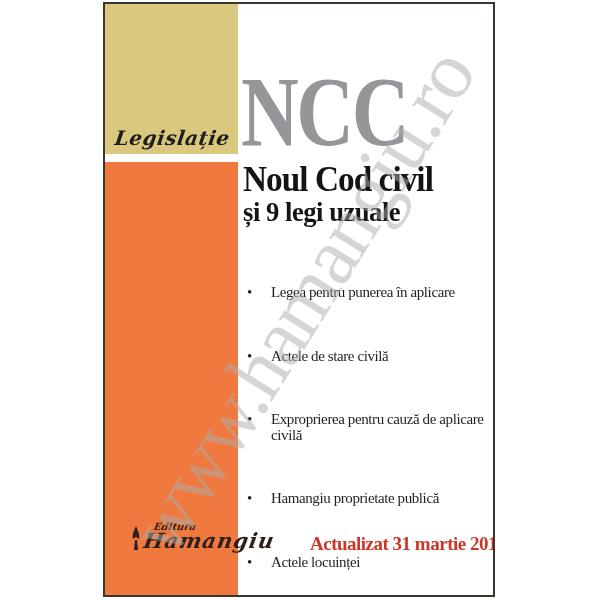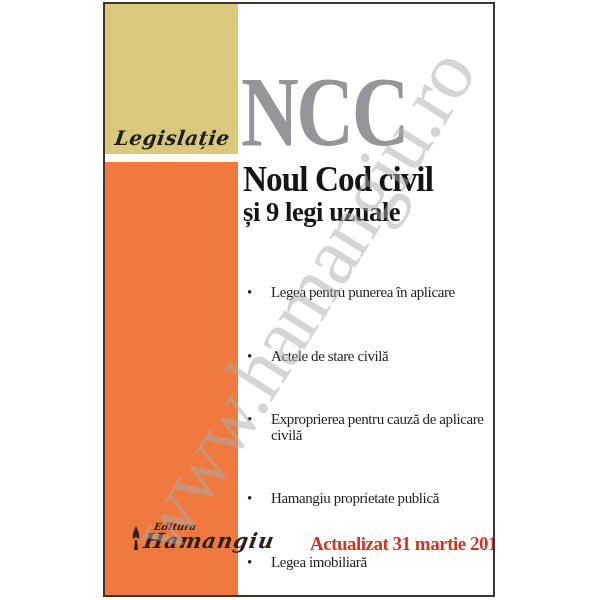--- a/index.html
+++ b/index.html
@@ -119,21 +119,21 @@
       <span>Actele de stare civilă</span>
     </li>
     <li>
       <span>Exproprierea pentru cauză de aplicare</span>
       <span>civilă</span>
     </li>
     <li>
       <span>Hamangiu proprietate publică</span>
     </li>
     <li>
-      <span>Legea imobiliară</span>
+      <span>Actele locuinței</span>
     </li>
     <li>
       <span>Protecția chiriașilor</span>
     </li>
     <li>
       <span>Dobânda cauză remuneratorie</span>
     </li>
     <li>
       <span>Înscrierea în Arhiva Legislație</span>
       <span>de Garanții Reale Mobiliare</span>

